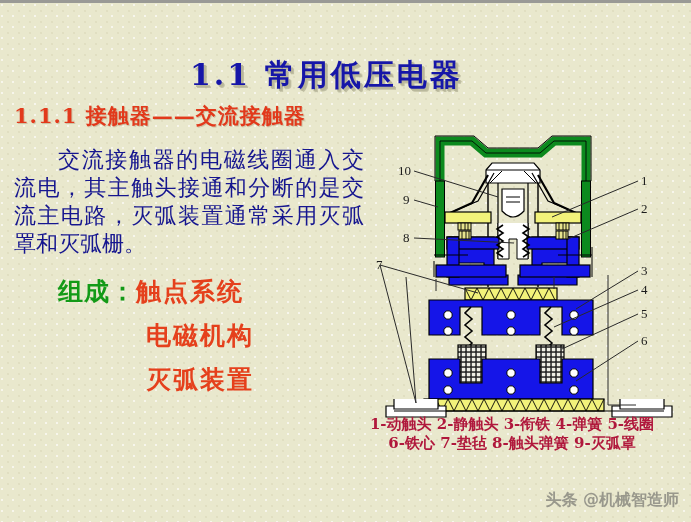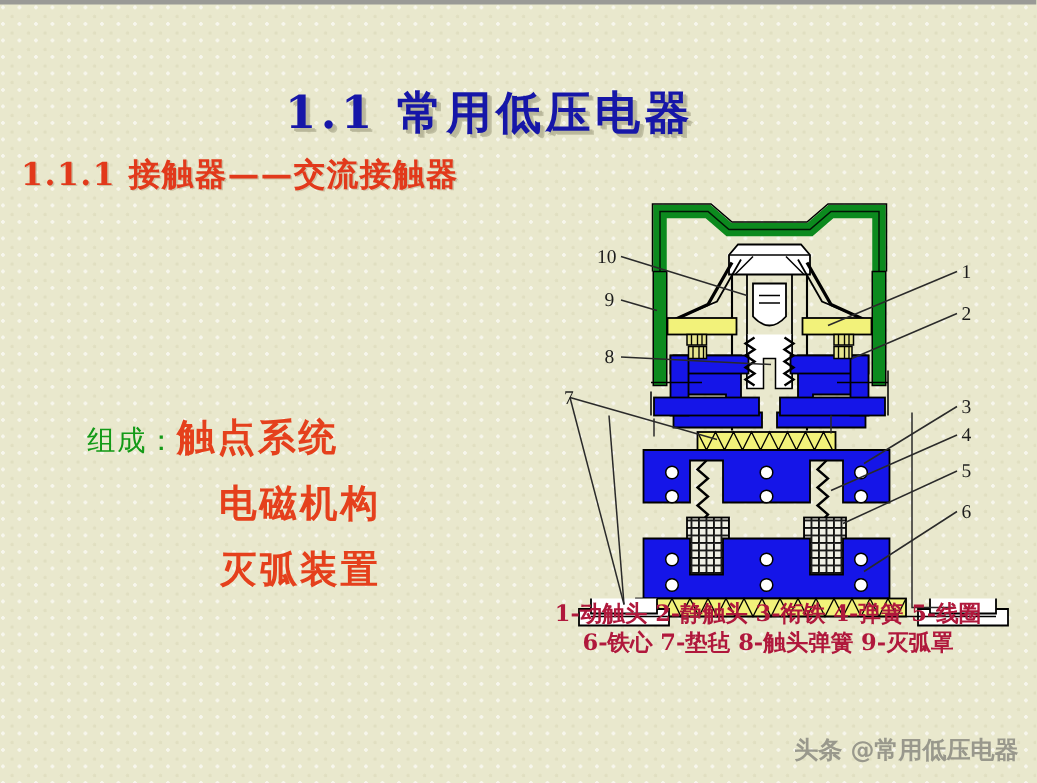--- a/index.html
+++ b/index.html
@@ -45,34 +45,34 @@
     font-size:22px;line-height:28px;color:#16168f;
     text-indent:44px;text-align:justify;
     letter-spacing:0px;
   }
 
   
   #compose{position:absolute;left:58px;top:272px;}
   #compose .row{height:44px;white-space:nowrap;}
   .zucheng{
     font-family:"DejaVu Serif",serif;
-    font-size:19px;font-weight:normal;color:#139a17;
+    font-size:25px;font-weight:bold;color:#139a17;
     letter-spacing:1px;
   }
   .citem{
     font-family:"DejaVu Serif",serif;
     font-size:25px;font-weight:bold;color:#e5401c;
     letter-spacing:2px;
     margin-top:24px;
   }
   #compose .row.indent{padding-left:88px;}
 
   
   #legend{
-    position:absolute;left:336px;top:397px;width:352px;
+    position:absolute;left:336px;top:412px;width:352px;
     text-align:center;
     font-family:"DejaVu Serif",serif;
     font-size:15px;line-height:19px;font-weight:bold;
     color:#b0183c;
     letter-spacing:0px;
   }
 
   
   #watermark{
     position:absolute;right:12px;top:487px;
@@ -86,20 +86,21 @@
   #figure svg{display:block;}
 </style>
 </head>
 <body>
 
 <div id="slide">
 
   <div id="title">1.1  常用低压电器</div>
   <div id="subtitle">1.1.1  接触器——交流接触器</div>
 
+  <div id="para">交流接触器的电磁线圈通入交流电，其主触头接通和分断的是交流主电路，灭弧装置通常采用灭弧罩和灭弧栅。</div>
 
   <div id="compose">
     <div class="row">
       <span class="zucheng">组成：</span><span class="citem">触点系统</span>
     </div>
     <div class="row indent">
       <span class="citem">电磁机构</span>
     </div>
     <div class="row indent">
       <span class="citem">灭弧装置</span>
@@ -276,15 +277,15 @@
         <text x="0" y="142">7</text>
       </g>
     </svg>
   </div>
 
   <div id="legend">
     <div>1-动触头 2-静触头 3-衔铁 4-弹簧 5-线圈</div>
     <div>6-铁心 7-垫毡 8-触头弹簧 9-灭弧罩</div>
   </div>
 
-  <div id="watermark">头条 @常用低压电器</div>
+  <div id="watermark">头条 @机械智造师</div>
 
 </div>
 
 </body></html>

